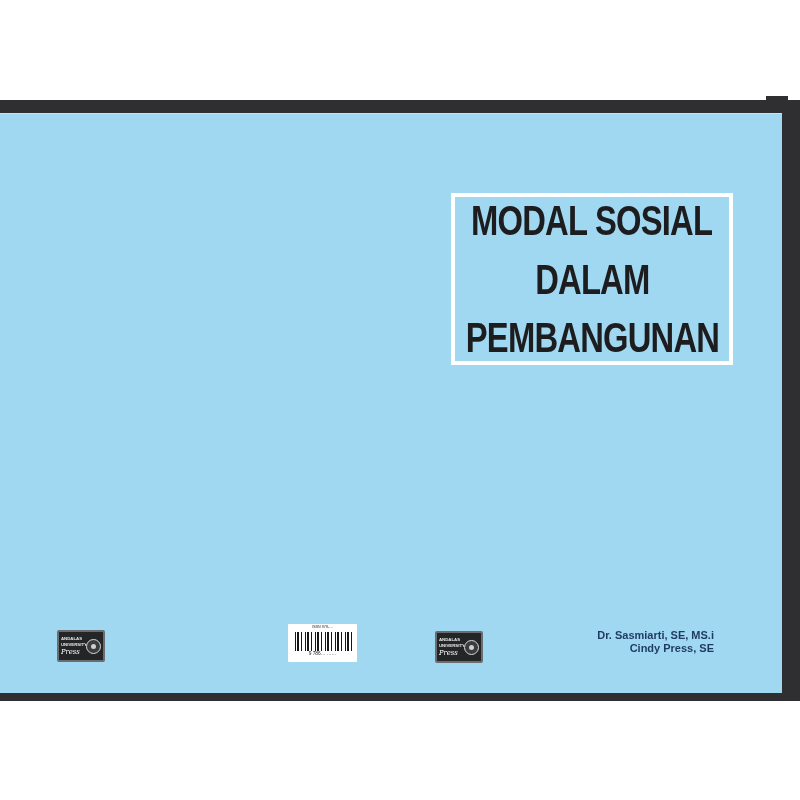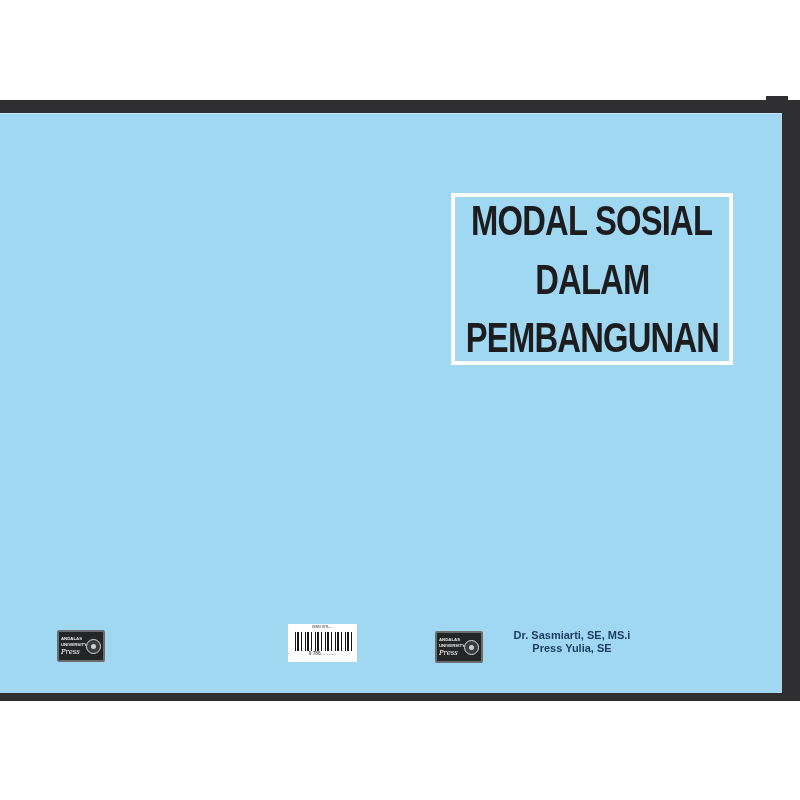--- a/index.html
+++ b/index.html
@@ -29,21 +29,21 @@
   }
   .title-line{
     display:block;white-space:nowrap;
     font-weight:700;font-size:42px;line-height:47px;
     color:#1d1d1f;letter-spacing:-1px;
     transform:scaleX(0.78);transform-origin:center;
   }
   
   .authors{
     position:absolute;left:430px;top:516px;width:284px;
-    text-align:center;
+    text-align:right;
     color:#1d3a5f;font-weight:700;font-size:11px;line-height:13px;
   }
   
   .barcode{
     position:absolute;left:288px;top:511px;width:69px;height:38px;
     background:#ffffff;border-radius:1px;
     display:flex;flex-direction:column;align-items:stretch;
     padding:2px 2px 1px 2px;box-sizing:border-box;
   }
   .bc-top{
@@ -98,21 +98,21 @@
     <div class="cover">
 
       <div class="title-box">
         <span class="title-line">MODAL SOSIAL</span>
         <span class="title-line">DALAM</span>
         <span class="title-line">PEMBANGUNAN</span>
       </div>
 
       <div class="authors">
         <div>Dr. Sasmiarti, SE, MS.i</div>
-        <div>Press Yulia, SE</div>
+        <div>Cindy Press, SE</div>
       </div>
 
       <div class="barcode">
         <div class="bc-top">ISBN 978-…</div>
         <div class="bc-bars"></div>
         <div class="bc-digits">9  786…  ……</div>
       </div>
 
       <div class="press-logo back-pos">
         <div class="press-text">

